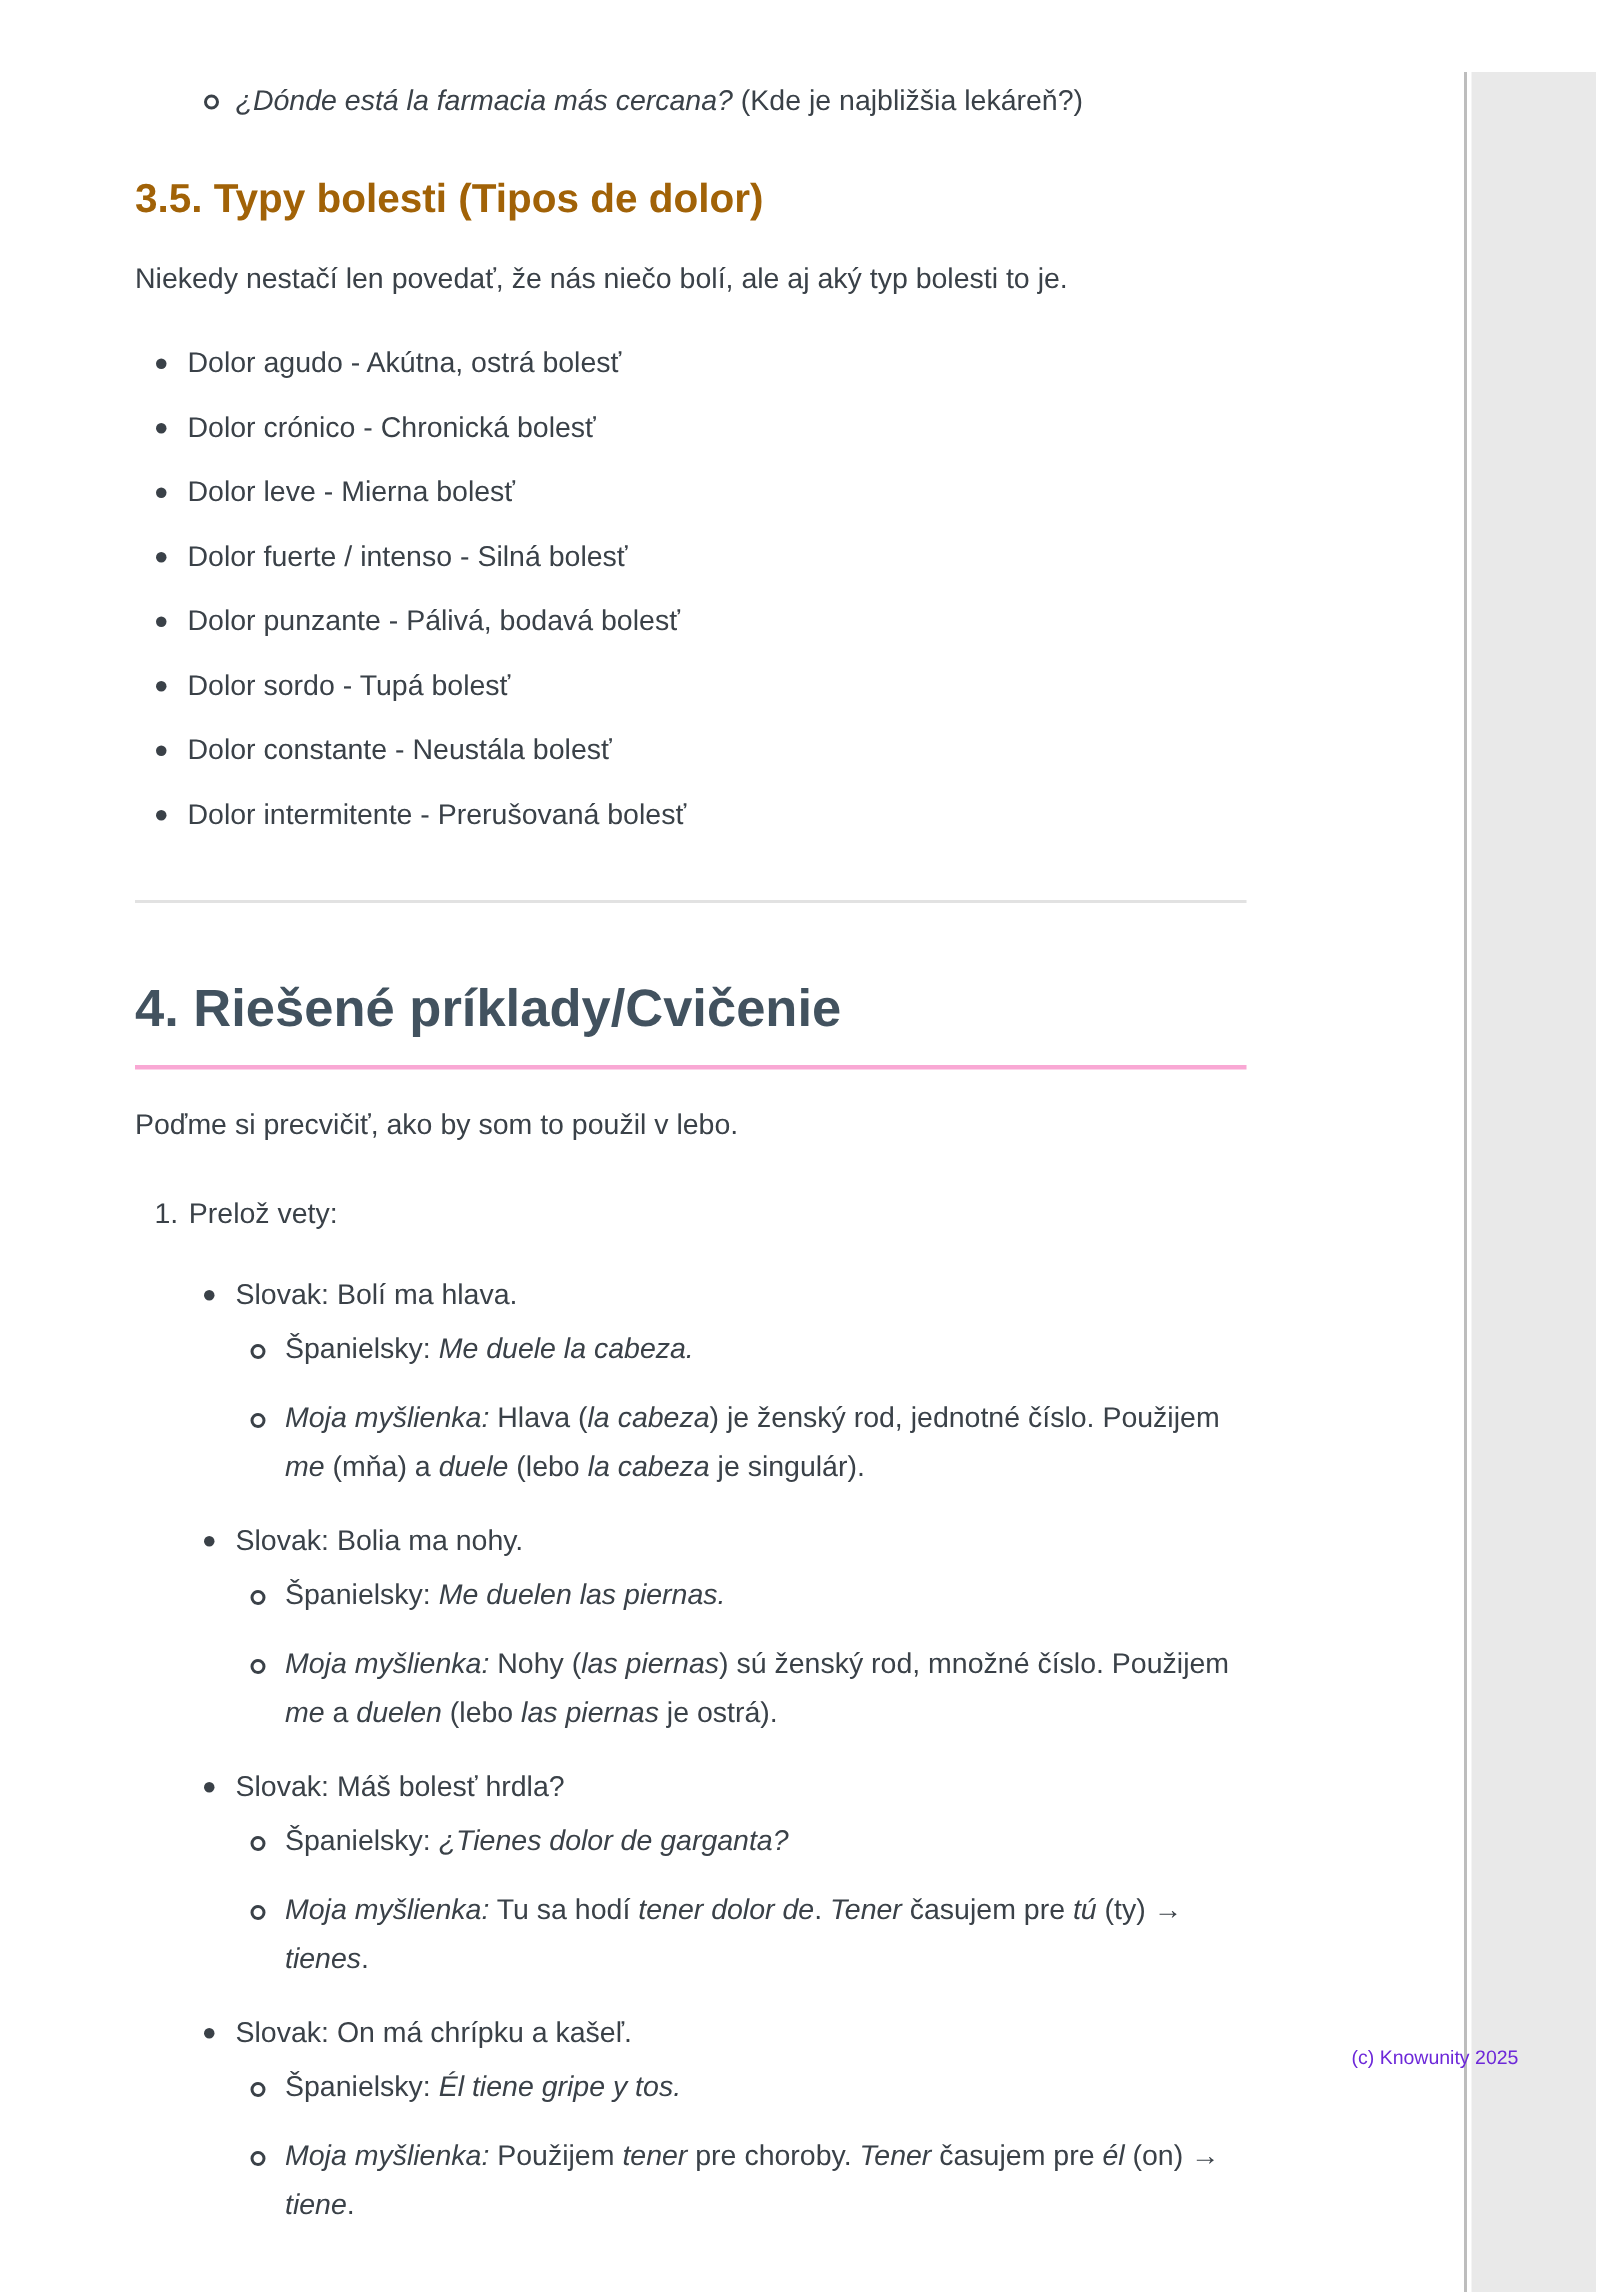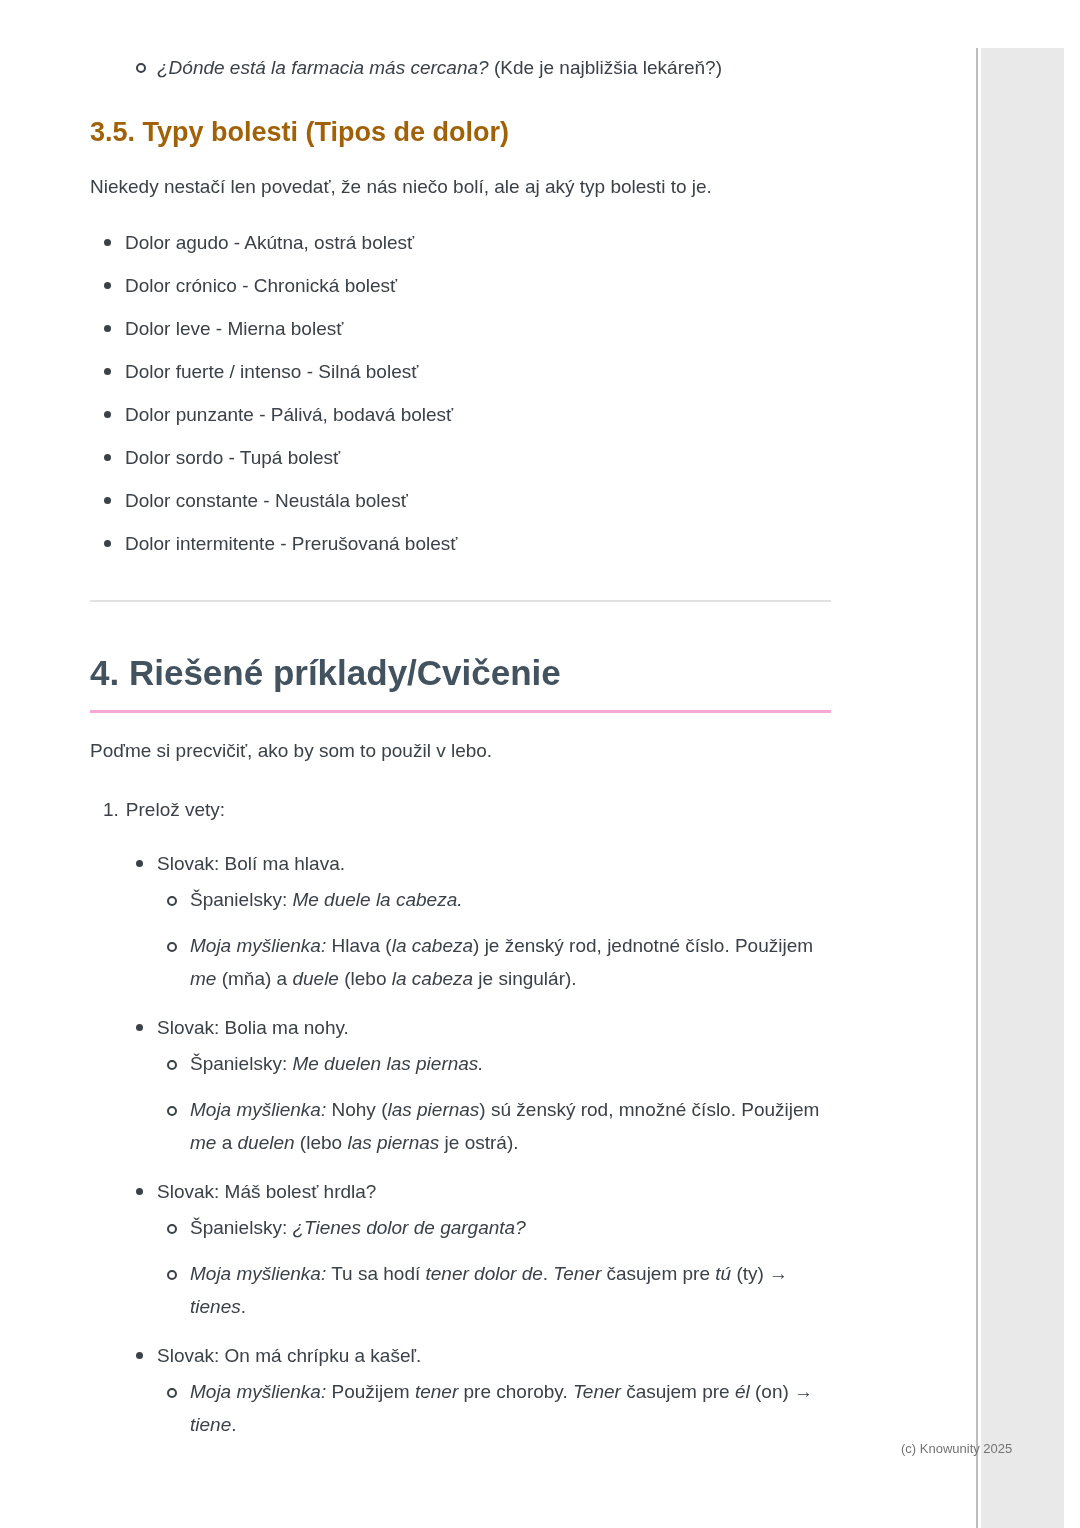--- a/index.html
+++ b/index.html
@@ -143,23 +143,23 @@
   }
   .scroll-strip {
     position: absolute;
     left: 981px; top: 48px;
     width: 83px; height: 1480px;
     background: #e9e9e9;
     z-index: 1;
   }
   .watermark {
     position: absolute;
-    left: 901px; top: 1441px;
+    left: 901px; top: 1364px;
     font-size: 13px;
-    color: #737373;
+    color: #6d28d9;
     z-index: 2;
     white-space: nowrap;
   }
 </style>
 </head>
 <body>
 
 <div class="content">
 
   <ul class="toplist">
@@ -215,20 +215,21 @@
       <div class="exline"><strong>Slovak:</strong><span> Máš bolesť hrdla?</span></div>
       <ul class="sub">
         <li><span><strong>Španielsky:</strong><em> ¿Tienes dolor de garganta?</em></span></li>
         <li><span><em>Moja myšlienka:</em><span> Tu sa hodí </span><em>tener dolor de</em><span>. </span><em>Tener</em><span> časujem pre </span><em>tú</em><span> (ty) → </span><em>tienes</em><span>.</span></span></li>
       </ul>
     </li>
 
     <li class="ex">
       <div class="exline"><strong>Slovak:</strong><span> On má chrípku a kašeľ.</span></div>
       <ul class="sub">
+        <li><span><strong>Španielsky:</strong><em> Él tiene gripe y tos.</em></span></li>
         <li><span><em>Moja myšlienka:</em><span> Použijem </span><em>tener</em><span> pre choroby. </span><em>Tener</em><span> časujem pre </span><em>él</em><span> (on) → </span><em>tiene</em><span>.</span></span></li>
       </ul>
     </li>
 
   </ul>
 
 </div>
 
 <div class="divider-line"></div>
 <div class="scroll-strip"></div>

